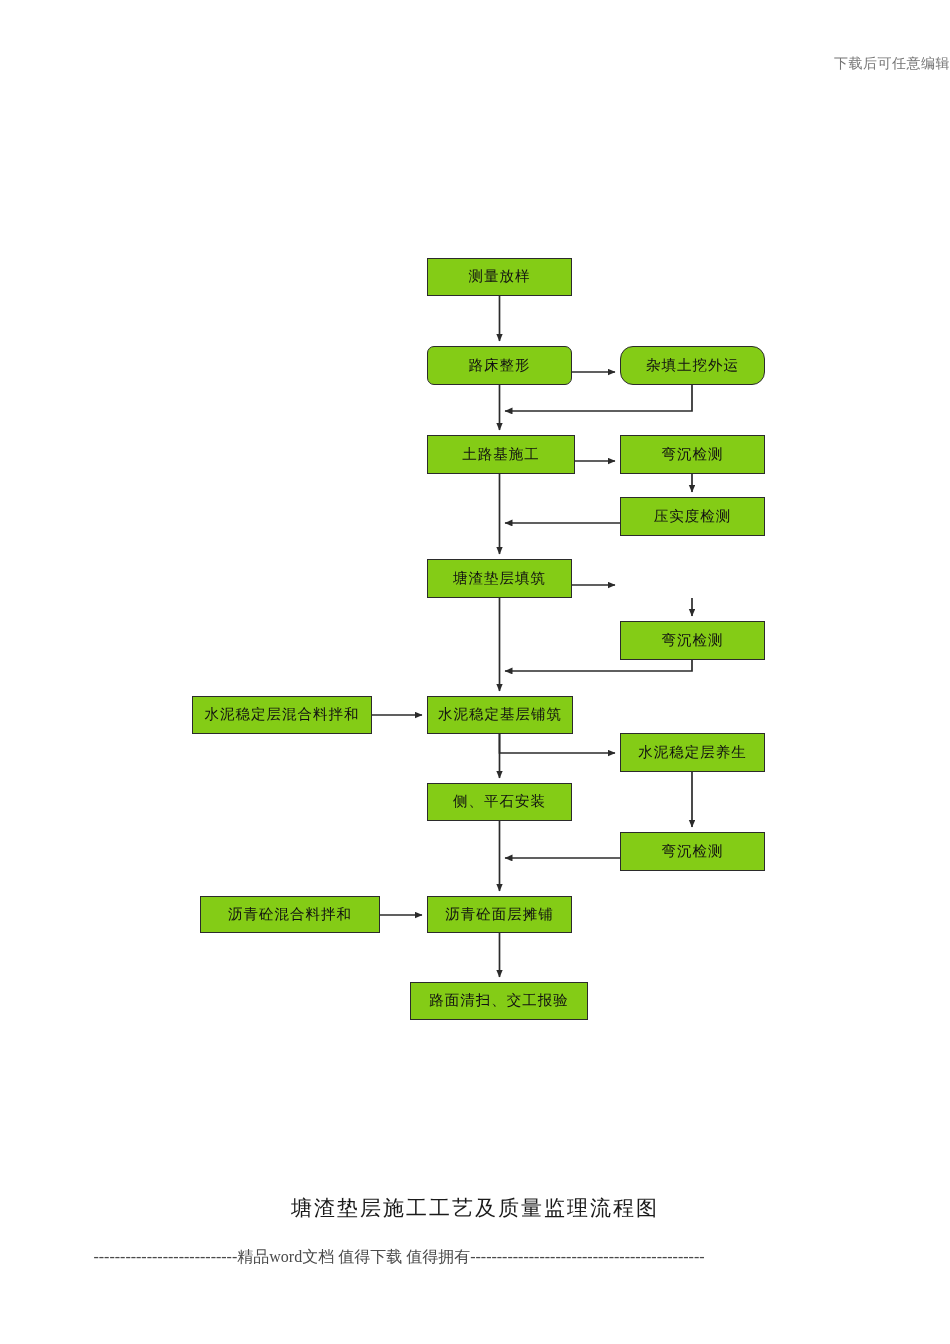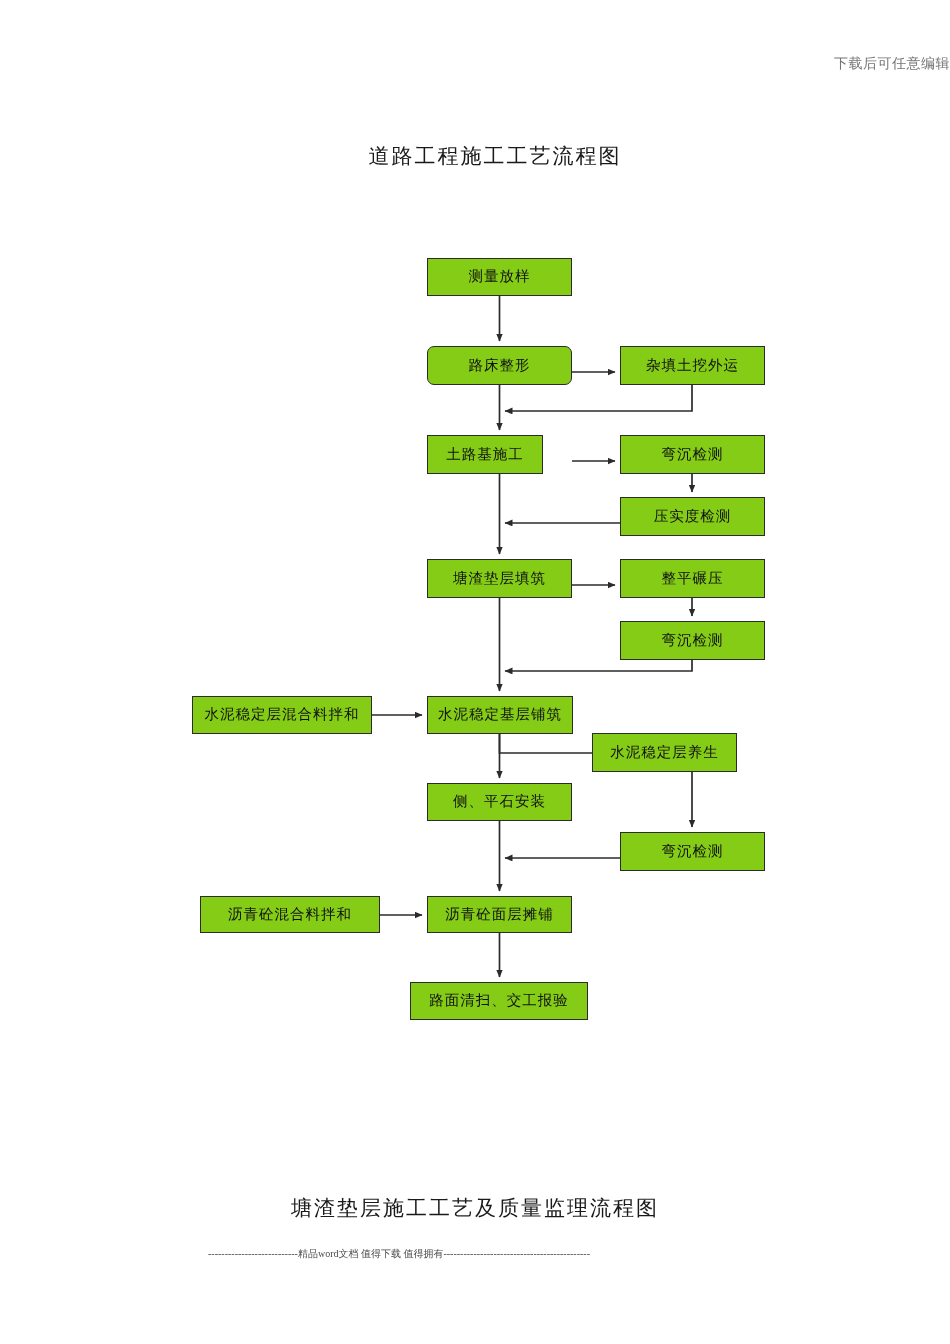--- a/index.html
+++ b/index.html
@@ -55,21 +55,21 @@
     font-family: "Liberation Serif", "DejaVu Serif", serif;
     letter-spacing: 2px;
     color: #1a1a1a;
   }
   .doc-footer {
     position: absolute;
     left: 0;
     top: 1247px;
     width: 798px;
     text-align: center;
-    font-size: 10px;
+    font-size: 16px;
     color: #4a4a4a;
     font-family: "Liberation Serif", "DejaVu Serif", serif;
     white-space: nowrap;
   }
   .flow-canvas {
     position: absolute;
     left: 0;
     top: 0;
     width: 950px;
     height: 1344px;
@@ -98,21 +98,20 @@
     pointer-events: none;
   }
 </style>
 </head>
 <body>
 
 <div id="page">
 
   <div class="doc-header">下载后可任意编辑</div>
 
-  <div class="title-main">道路工程施工工艺流程图</div>
 
   <svg class="edges" viewBox="0 0 950 1344">
     <defs>
       <marker id="ah" markerWidth="9" markerHeight="9" refX="7.5" refY="3.4" orient="auto" markerUnits="userSpaceOnUse">
         <path d="M0,0 L8,3.4 L0,6.8 z" fill="#2b2b2b"></path>
       </marker>
     </defs>
     <g stroke="#2b2b2b" stroke-width="1.7" fill="none">
 
       <line x1="499.5" y1="296" x2="499.5" y2="341" marker-end="url(#ah)"></line>
@@ -157,48 +156,45 @@
     </g>
   </svg>
 
   <div class="flow-canvas">
     <div class="node" style="left:427px;top:258px;width:145px;height:38px;">
         <span>测量放样</span>
       </div>
     <div class="node" style="left:427px;top:346px;width:145px;height:39px;border-radius:7px;">
         <span>路床整形</span>
       </div>
-    <div class="node" style="left:620px;top:346px;width:145px;height:39px;">
+    <div class="node" style="left:620px;top:346px;width:145px;height:39px;border-radius:13px;">
         <span>杂填土挖外运</span>
       </div>
-    <div class="node" style="left:427px;top:435px;width:116px;height:39px;">
+    <div class="node" style="left:427px;top:435px;width:148px;height:39px;">
         <span>土路基施工</span>
       </div>
     <div class="node" style="left:620px;top:435px;width:145px;height:39px;">
         <span>弯沉检测</span>
       </div>
     <div class="node" style="left:620px;top:497px;width:145px;height:39px;">
         <span>压实度检测</span>
       </div>
     <div class="node" style="left:427px;top:559px;width:145px;height:39px;">
         <span>塘渣垫层填筑</span>
       </div>
-    <div class="node" style="left:620px;top:559px;width:145px;height:39px;">
-        <span>整平碾压</span>
-      </div>
     <div class="node" style="left:620px;top:621px;width:145px;height:39px;">
         <span>弯沉检测</span>
       </div>
     <div class="node" style="left:192px;top:696px;width:180px;height:38px;text-align:center;">
         <span>水泥稳定层混合料拌和</span>
       </div>
     <div class="node" style="left:427px;top:696px;width:146px;height:38px;">
         <span>水泥稳定基层铺筑</span>
       </div>
-    <div class="node" style="left:592px;top:733px;width:145px;height:39px;">
+    <div class="node" style="left:620px;top:733px;width:145px;height:39px;">
         <span>水泥稳定层养生</span>
       </div>
     <div class="node" style="left:427px;top:783px;width:145px;height:38px;">
         <span>侧、平石安装</span>
       </div>
     <div class="node" style="left:620px;top:832px;width:145px;height:39px;">
         <span>弯沉检测</span>
       </div>
     <div class="node" style="left:200px;top:896px;width:180px;height:37px;">
         <span>沥青砼混合料拌和</span>

